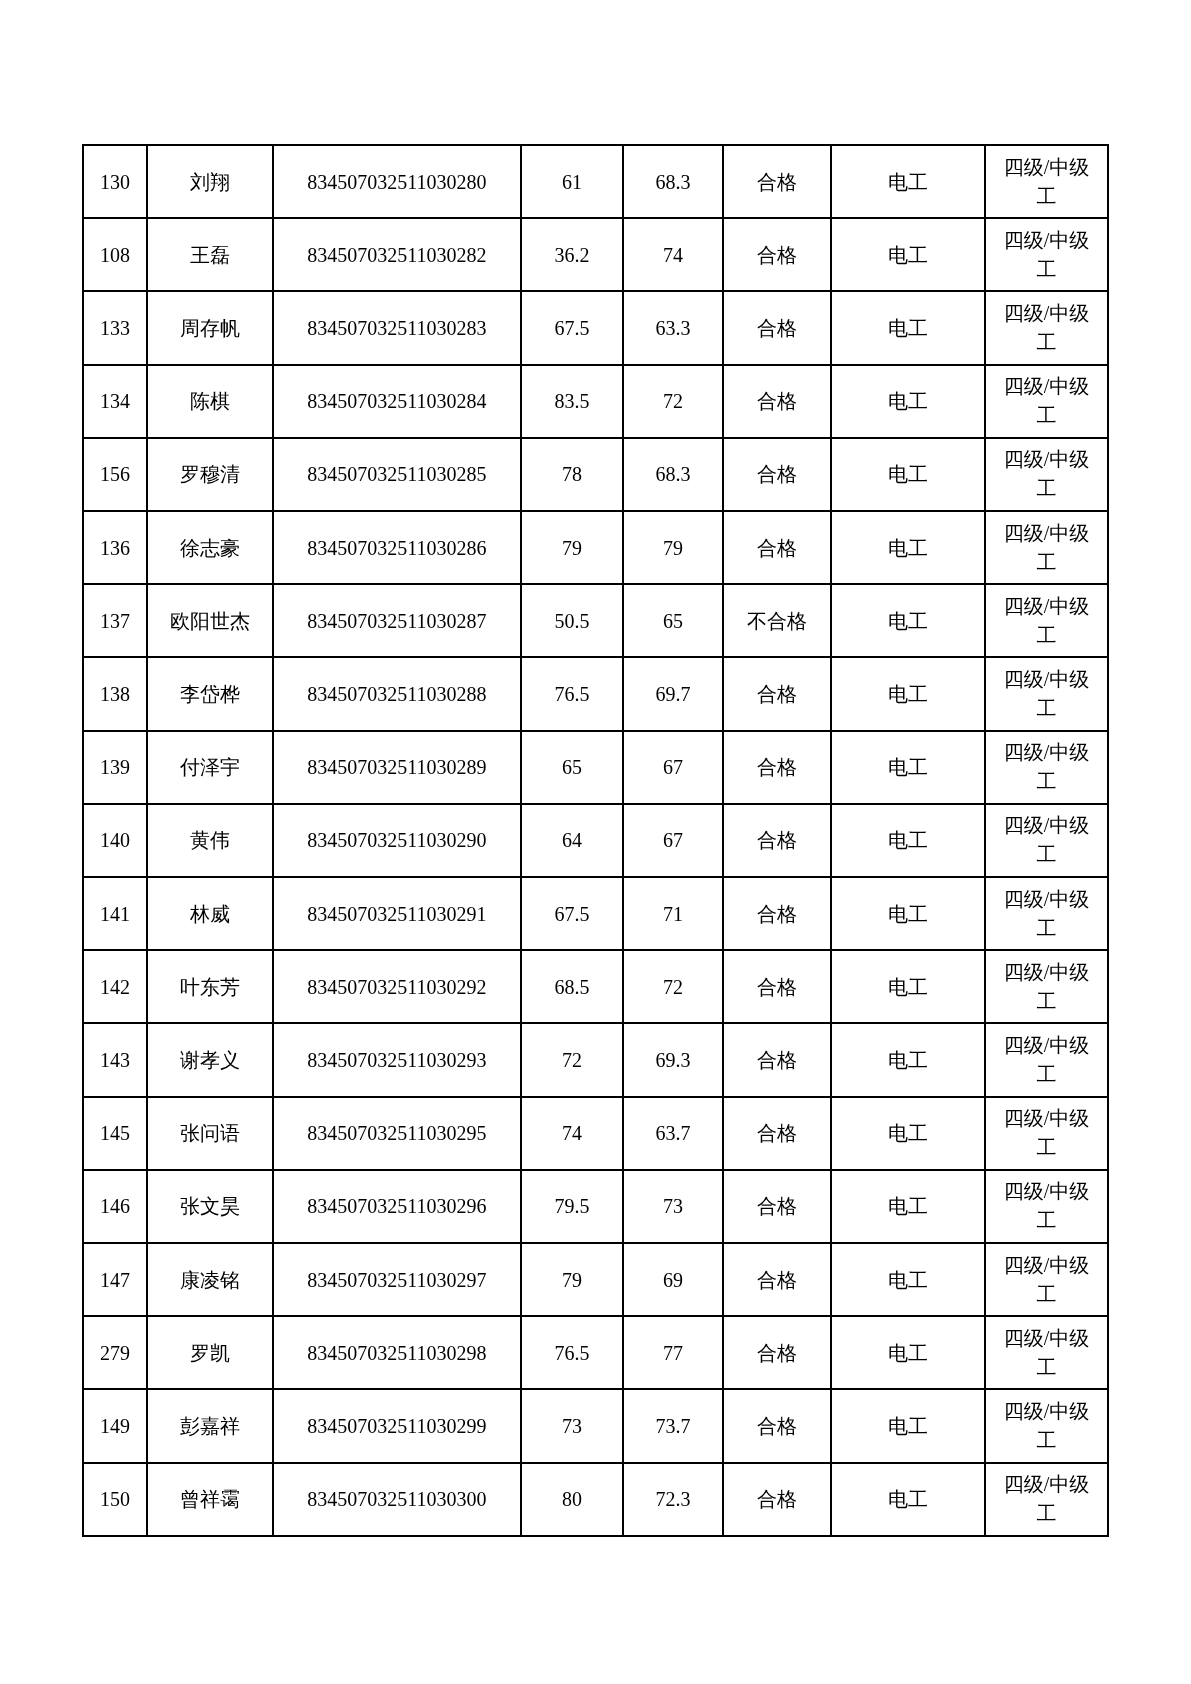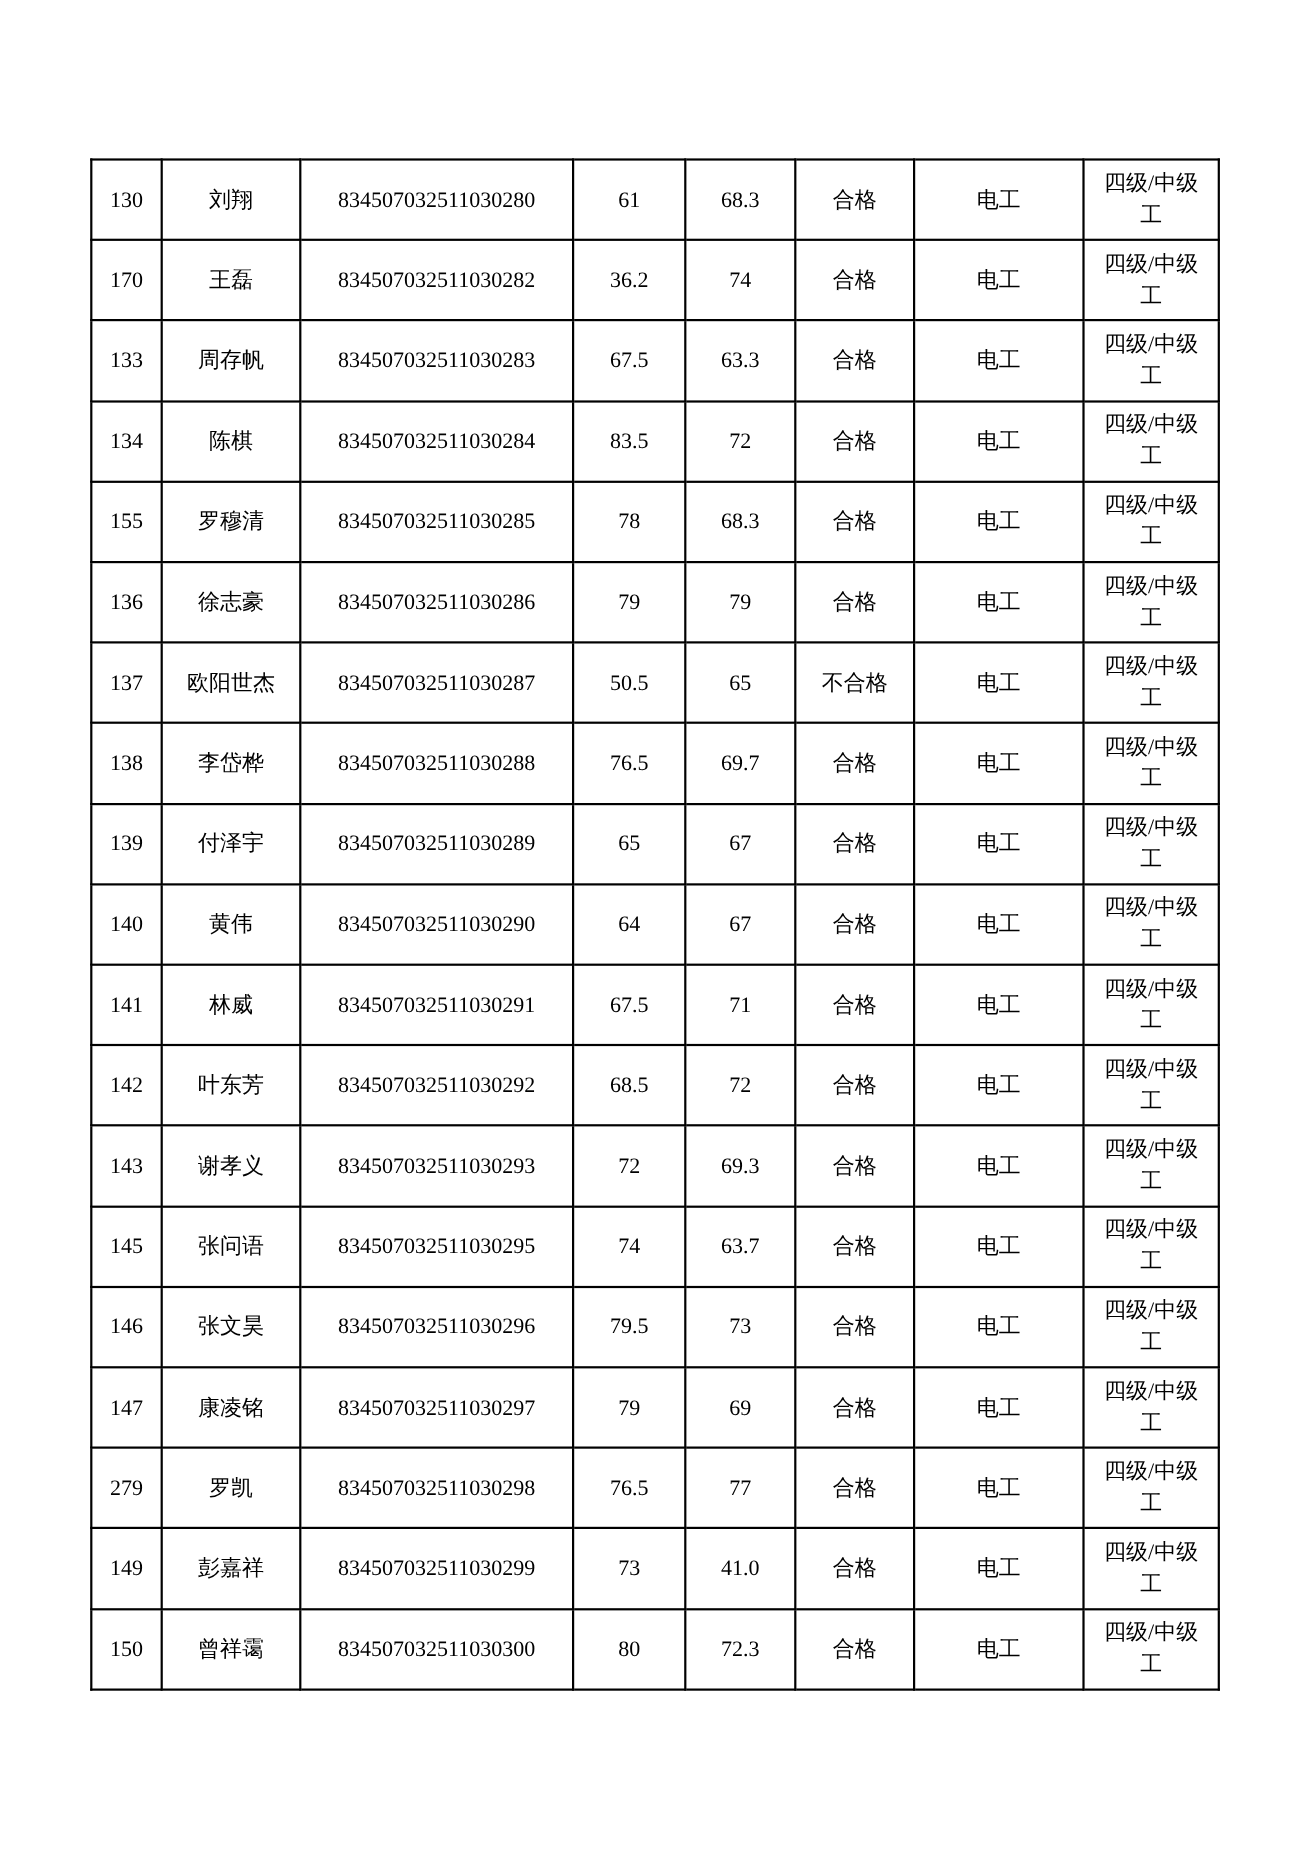--- a/index.html
+++ b/index.html
@@ -63,21 +63,21 @@
           <td>130</td>
           <td>刘翔</td>
           <td>834507032511030280</td>
           <td>61</td>
           <td>68.3</td>
           <td>合格</td>
           <td>电工</td>
           <td class="level-cell">四级/中级工</td>
         </tr>
         <tr>
-          <td>170</td>
+          <td>108</td>
           <td>王磊</td>
           <td>834507032511030282</td>
           <td>36.2</td>
           <td>74</td>
           <td>合格</td>
           <td>电工</td>
           <td class="level-cell">四级/中级工</td>
         </tr>
         <tr>
           <td>133</td>
@@ -93,21 +93,21 @@
           <td>134</td>
           <td>陈棋</td>
           <td>834507032511030284</td>
           <td>83.5</td>
           <td>72</td>
           <td>合格</td>
           <td>电工</td>
           <td class="level-cell">四级/中级工</td>
         </tr>
         <tr>
-          <td>155</td>
+          <td>156</td>
           <td>罗穆清</td>
           <td>834507032511030285</td>
           <td>78</td>
           <td>68.3</td>
           <td>合格</td>
           <td>电工</td>
           <td class="level-cell">四级/中级工</td>
         </tr>
         <tr>
           <td>136</td>
@@ -227,21 +227,21 @@
           <td>77</td>
           <td>合格</td>
           <td>电工</td>
           <td class="level-cell">四级/中级工</td>
         </tr>
         <tr>
           <td>149</td>
           <td>彭嘉祥</td>
           <td>834507032511030299</td>
           <td>73</td>
-          <td>41.0</td>
+          <td>73.7</td>
           <td>合格</td>
           <td>电工</td>
           <td class="level-cell">四级/中级工</td>
         </tr>
         <tr>
           <td>150</td>
           <td>曾祥霭</td>
           <td>834507032511030300</td>
           <td>80</td>
           <td>72.3</td>

